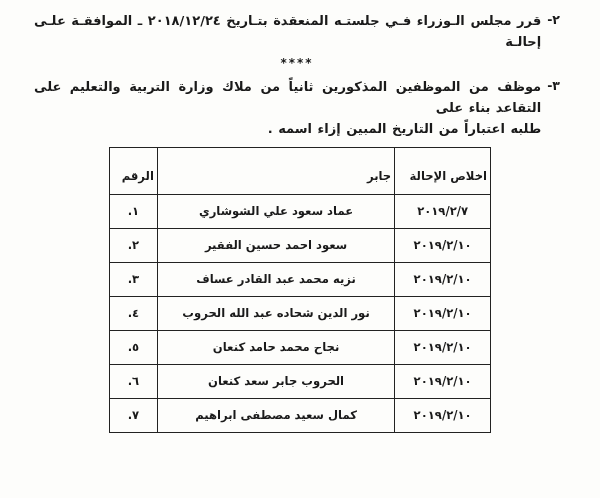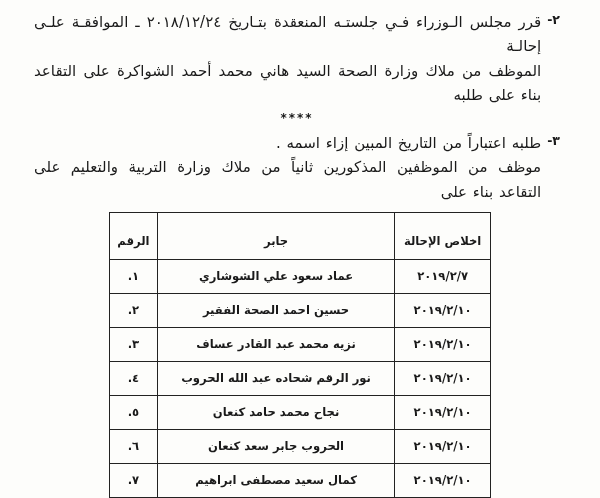--- a/index.html
+++ b/index.html
@@ -35,22 +35,22 @@
     flex: 0 0 auto;
     font-size: 12.5px;
     font-weight: bold;
     padding-top: 2px;
     padding-left: 6px;
     letter-spacing: 0;
     white-space: nowrap;
   }
   .para-body {
     flex: 1 1 auto;
-    font-size: 15px;
-    font-weight: normal;
+    font-size: 13px;
+    font-weight: bold;
     line-height: 1.62;
     text-align: justify;
     text-align-last: right;
     word-spacing: 1px;
   }
   .para-body .line {
     display: block;
   }
   .divider {
     text-align: center;
@@ -76,50 +76,50 @@
     font-weight: bold;
     padding: 5px 3px 6px 3px;
     text-align: center;
     vertical-align: middle;
     height: 22px;
     line-height: 1.25;
   }
   table.records th {
     font-size: 11.6px;
     padding: 17px 3px 7px 3px;
+    text-align: right;
   }
   col.c-date { width: 92px; }
   col.c-name { width: 228px; }
   col.c-num  { width: 46px; }
   td.cell-date { font-size: 11.4px; letter-spacing: 0.2px; }
   td.cell-name { font-size: 12.1px; margin-left: 9px; }
   td.cell-num  { font-size: 11.6px; }
 </style>
 </head>
 <body>
 
 <div class="page">
 
   <div class="body-text">
 
     <div class="para">
       <div class="para-num">٢-</div>
       <div class="para-body">
         <span class="line">قرر مجلس الـوزراء فـي جلستـه المنعقدة بتـاريخ ٢٠١٨/١٢/٢٤ ـ الموافقـة علـى إحالـة</span>
-        <span class="line">الموظف من ملاك وزارة الصحة السيد هاني محمد أحمد الشواكرة على التقاعد بناء على طلبه</span>
       </div>
     </div>
 
     <div class="divider">****</div>
 
     <div class="para">
       <div class="para-num">٣-</div>
       <div class="para-body">
+        <span class="line">موظف من الموظفين المذكورين ثانياً من ملاك وزارة التربية والتعليم على التقاعد بناء على</span>
         <span class="line">طلبه اعتباراً من التاريخ المبين إزاء اسمه .</span>
-        <span class="line">موظف من الموظفين المذكورين ثانياً من ملاك وزارة التربية والتعليم على التقاعد بناء على</span>
       </div>
     </div>
 
   </div>
 
   <div class="table-wrap">
     <table class="records">
       <colgroup>
         <col class="c-date">
         <col class="c-name">
@@ -133,31 +133,31 @@
         </tr>
       </thead>
       <tbody>
         <tr>
           <td class="cell-date">٢٠١٩/٢/٧</td>
           <td class="cell-name">عماد سعود علي الشوشاري</td>
           <td class="cell-num">١.</td>
         </tr>
         <tr>
           <td class="cell-date">٢٠١٩/٢/١٠</td>
-          <td class="cell-name">حسين احمد الصحة الفقير</td>
+          <td class="cell-name">سعود احمد حسين الفقير</td>
           <td class="cell-num">٢.</td>
         </tr>
         <tr>
           <td class="cell-date">٢٠١٩/٢/١٠</td>
           <td class="cell-name">نزيه محمد عبد القادر عساف</td>
           <td class="cell-num">٣.</td>
         </tr>
         <tr>
           <td class="cell-date">٢٠١٩/٢/١٠</td>
-          <td class="cell-name">نور الرقم شحاده عبد الله الحروب</td>
+          <td class="cell-name">نور الدين شحاده عبد الله الحروب</td>
           <td class="cell-num">٤.</td>
         </tr>
         <tr>
           <td class="cell-date">٢٠١٩/٢/١٠</td>
           <td class="cell-name">نجاح محمد حامد كنعان</td>
           <td class="cell-num">٥.</td>
         </tr>
         <tr>
           <td class="cell-date">٢٠١٩/٢/١٠</td>
           <td class="cell-name">الحروب جابر سعد كنعان</td>

